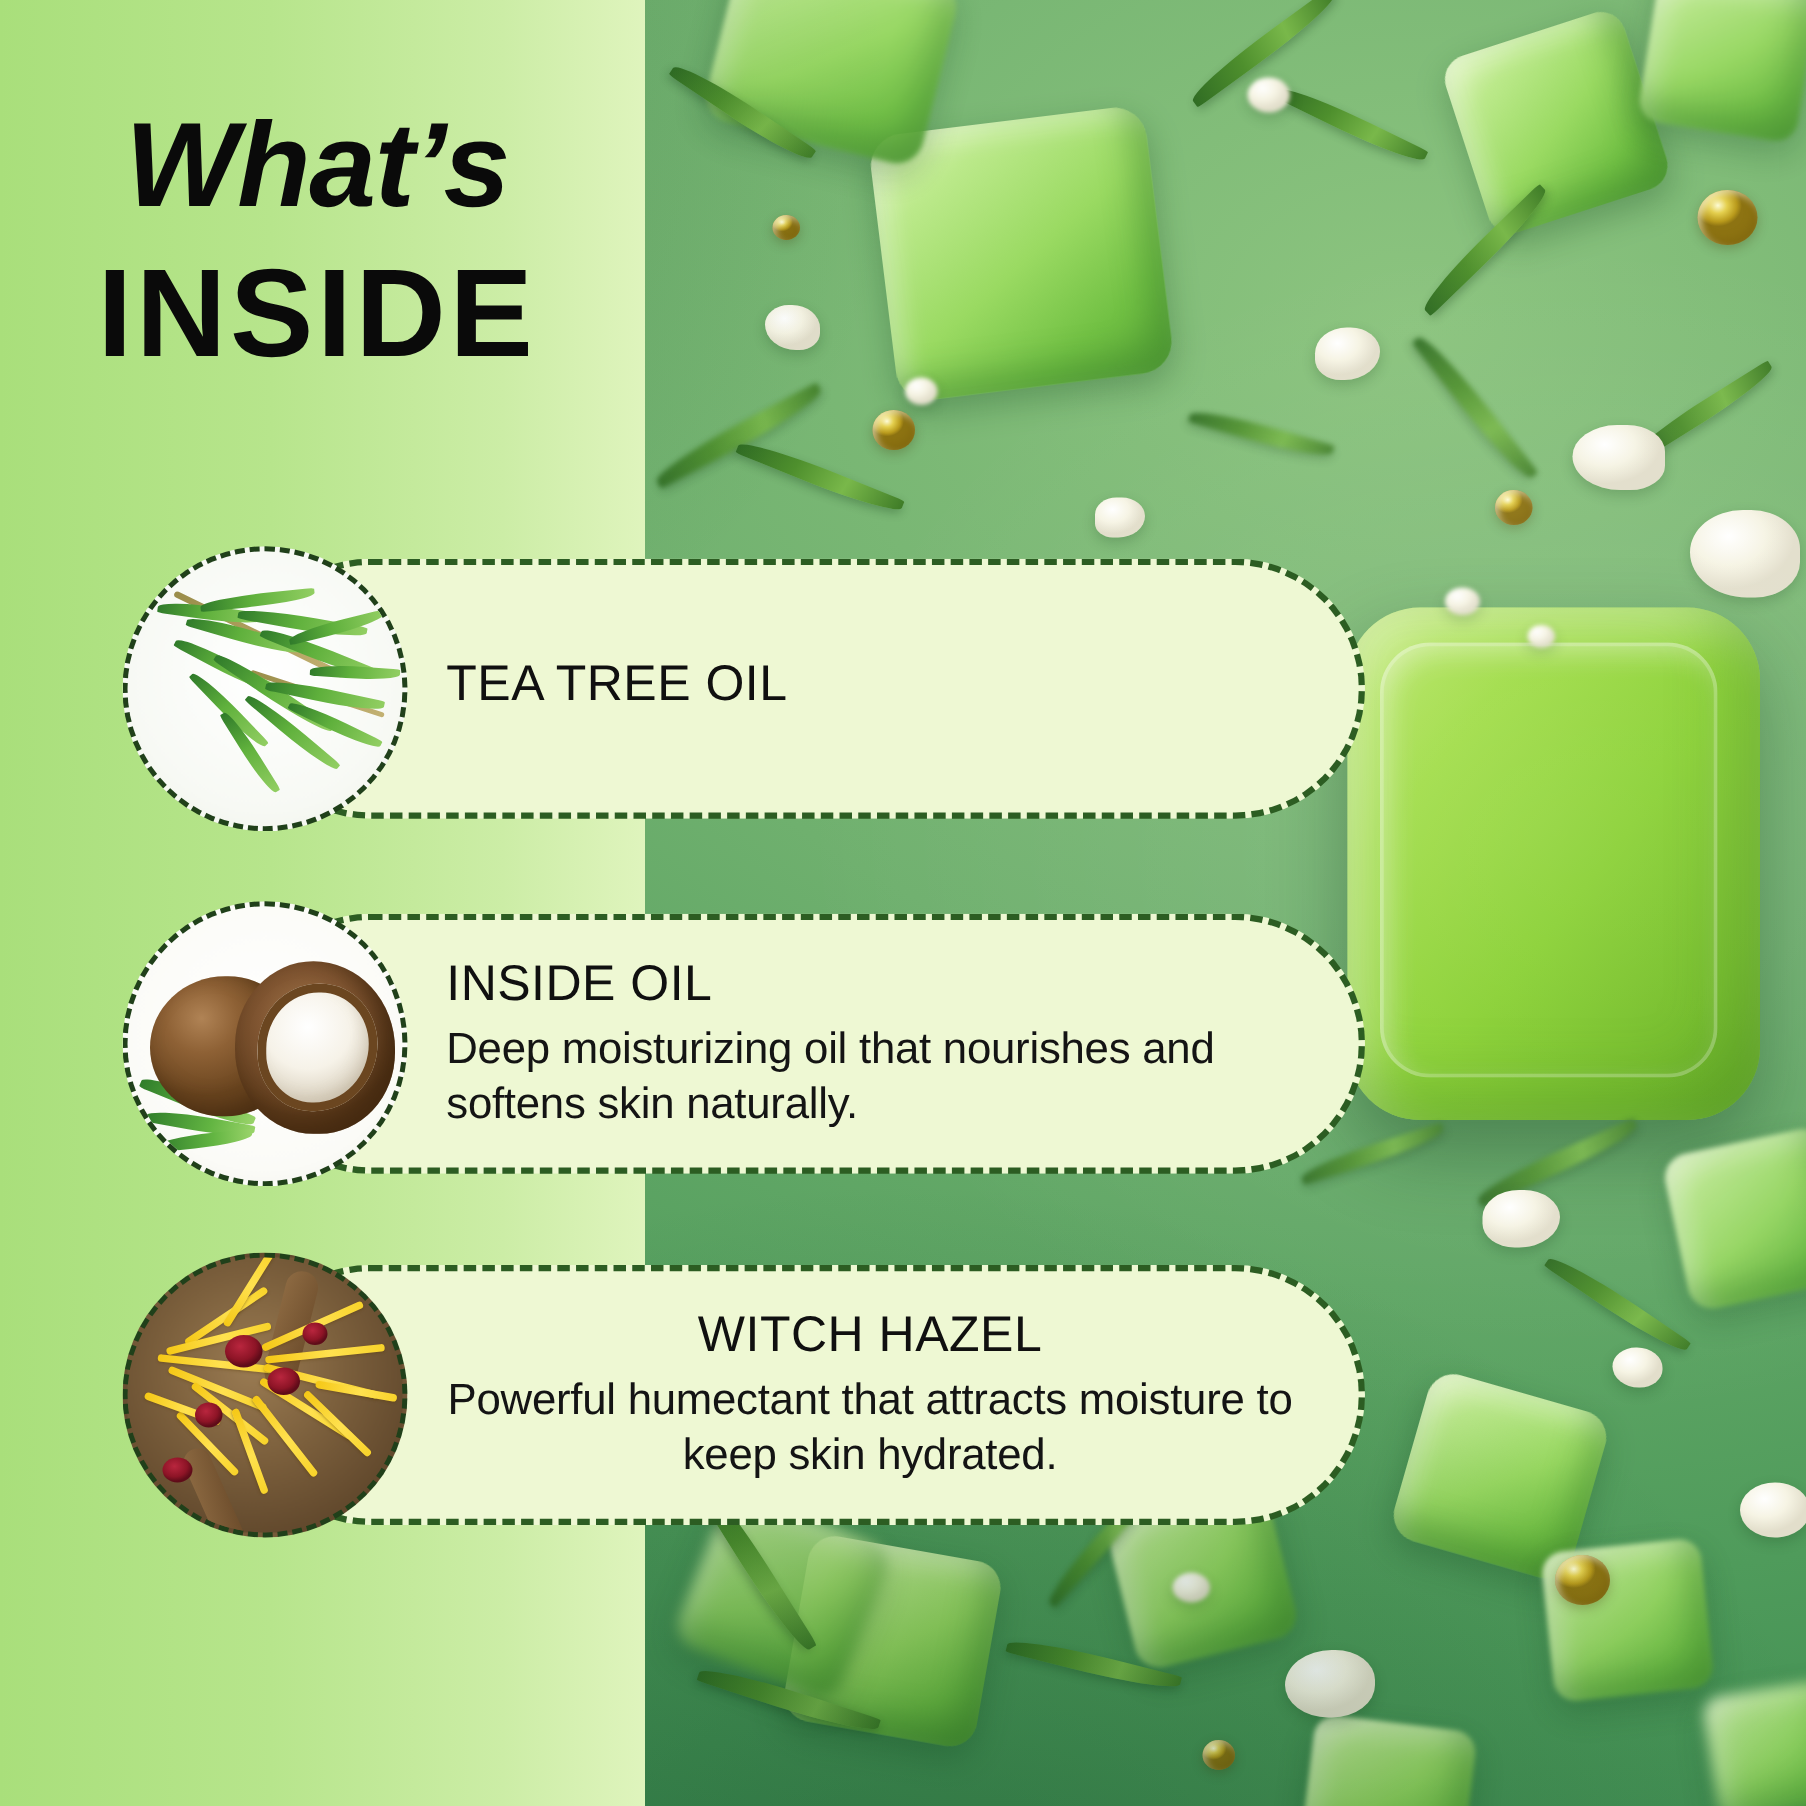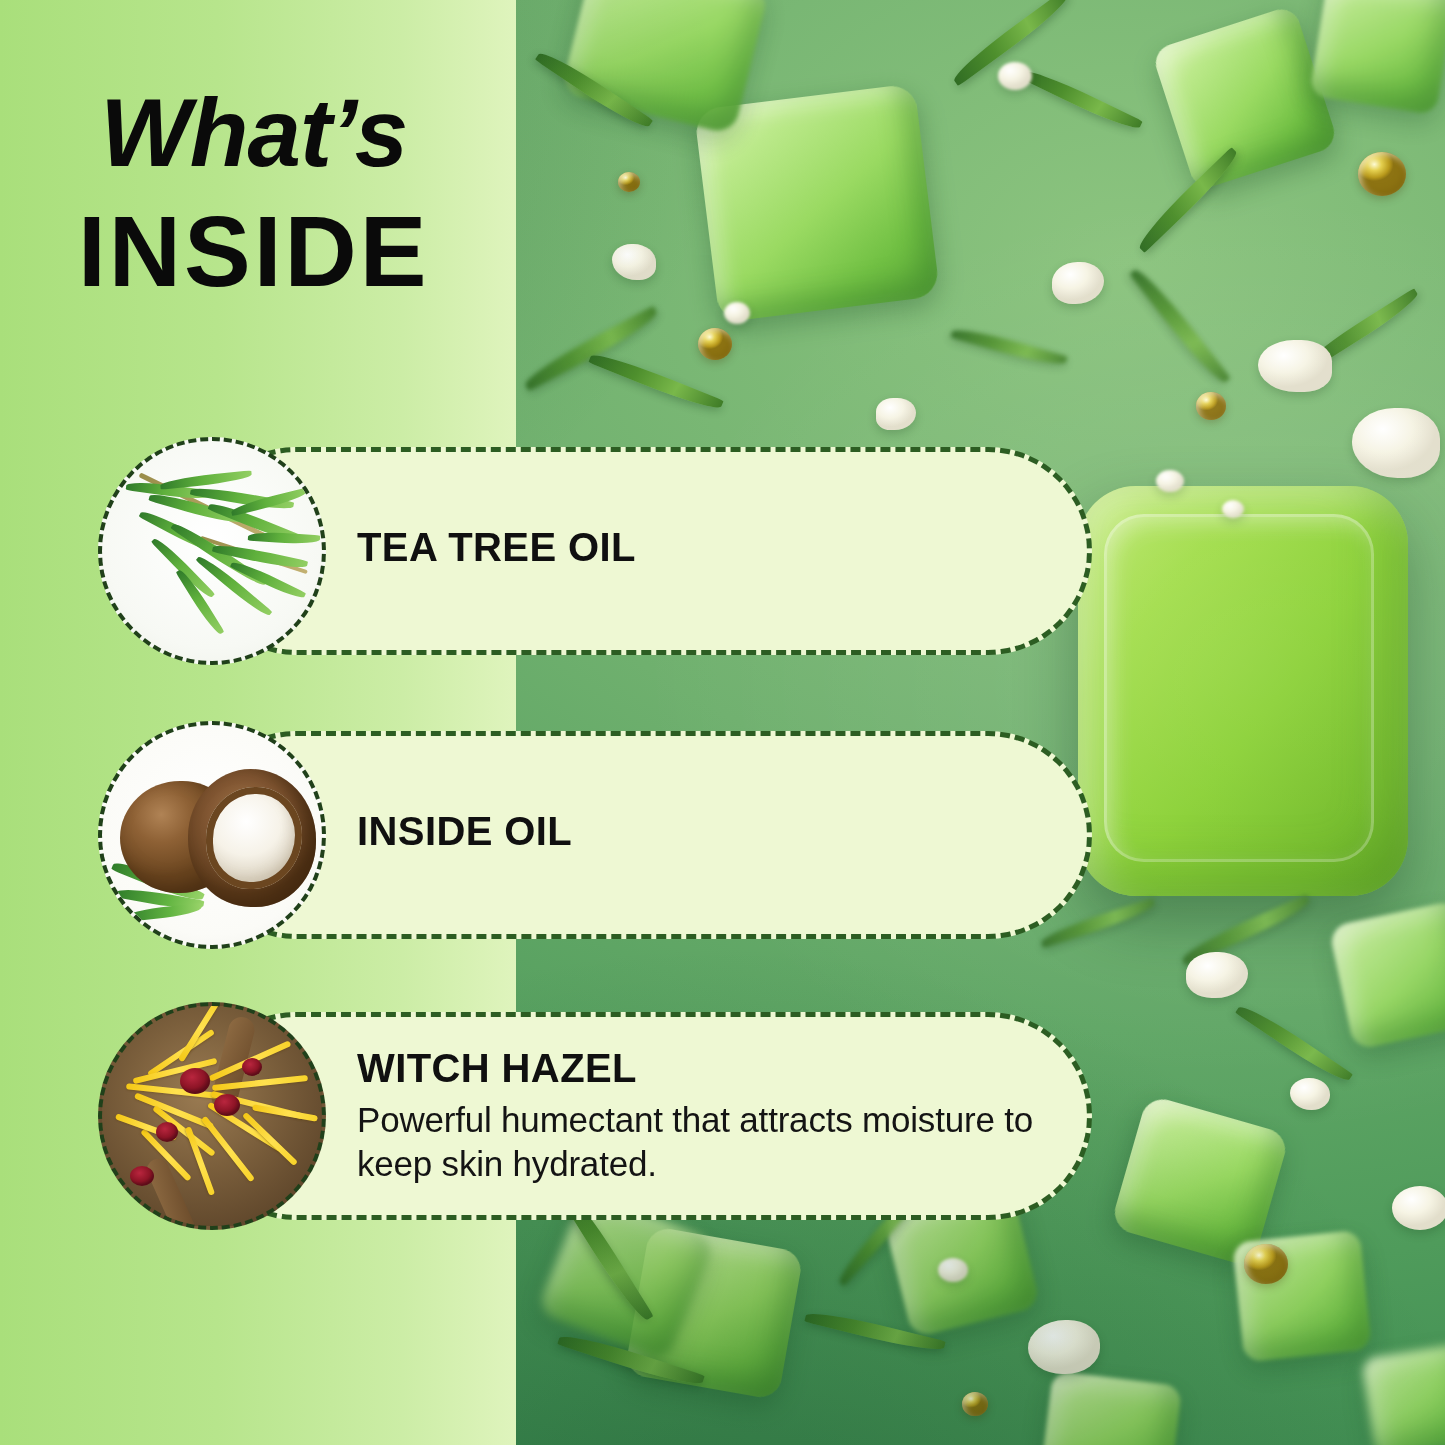--- a/index.html
+++ b/index.html
@@ -99,21 +99,21 @@
     position:absolute; left:192px; width:900px; height:208px;
     background:#eef8d3;
     border:5px dashed #2c5d22;
     border-radius:110px;
     display:flex; align-items:center;
   }
   .card .text{
     margin-left:160px; margin-right:52px;
   }
   .c-title{
-    font-size:40px; font-weight:bold; color:#101010;
+    font-size:40px; font-weight:normal; color:#101010;
     letter-spacing:.4px; line-height:1.1; margin-bottom:8px;
   }
   .c-desc{
     font-size:35px; color:#141414; line-height:1.26; letter-spacing:-.2px;
   }
 
   
   .badge{
     position:absolute; left:98px; width:228px; height:228px;
     border-radius:50%;
@@ -272,34 +272,35 @@
         <div class="needle" style="left:126px;top:134px;width:80px;height:10px;transform:rotate(26deg);"></div>
         <div class="needle" style="left:60px;top:156px;width:76px;height:10px;transform:rotate(58deg);"></div>
         <div class="needle" style="left:128px;top:56px;width:78px;height:10px;transform:rotate(-14deg);"></div>
         <div class="needle" style="left:146px;top:92px;width:72px;height:10px;transform:rotate(4deg);"></div>
       </div>
     </div>
 
     <div class="card" style="top:731px;">
       <div class="text">
         <div class="c-title">INSIDE OIL</div>
+        <div class="c-desc">Deep moisturizing oil that nourishes and softens skin naturally.</div>
       </div>
     </div>
     <div class="badge cc" style="top:721px;">
       <div class="photo">
         <div class="palm" style="left:8px;top:150px;width:96px;height:13px;transform:rotate(22deg);"></div>
         <div class="palm" style="left:14px;top:168px;width:88px;height:12px;transform:rotate(10deg);"></div>
         <div class="palm" style="left:22px;top:182px;width:78px;height:11px;transform:rotate(-6deg);"></div>
         <div class="shellA"></div>
         <div class="shellB"></div>
         <div class="meat"></div>
       </div>
     </div>
 
-    <div class="card" style="top:1012px;">
+    <div class="card" style="top:1012px;text-align:center;">
       <div class="text">
         <div class="c-title">WITCH HAZEL</div>
         <div class="c-desc">Powerful humectant that attracts moisture to keep skin hydrated.</div>
       </div>
     </div>
     <div class="badge wh" style="top:1002px;">
       <div class="photo">
         <div class="branch" style="left:118px;top:10px;width:26px;height:96px;transform:rotate(14deg);"></div>
         <div class="branch" style="left:58px;top:150px;width:22px;height:86px;transform:rotate(-24deg);"></div>
         <div class="petal" style="left:40px;top:44px;width:78px;transform:rotate(-34deg);"></div>

